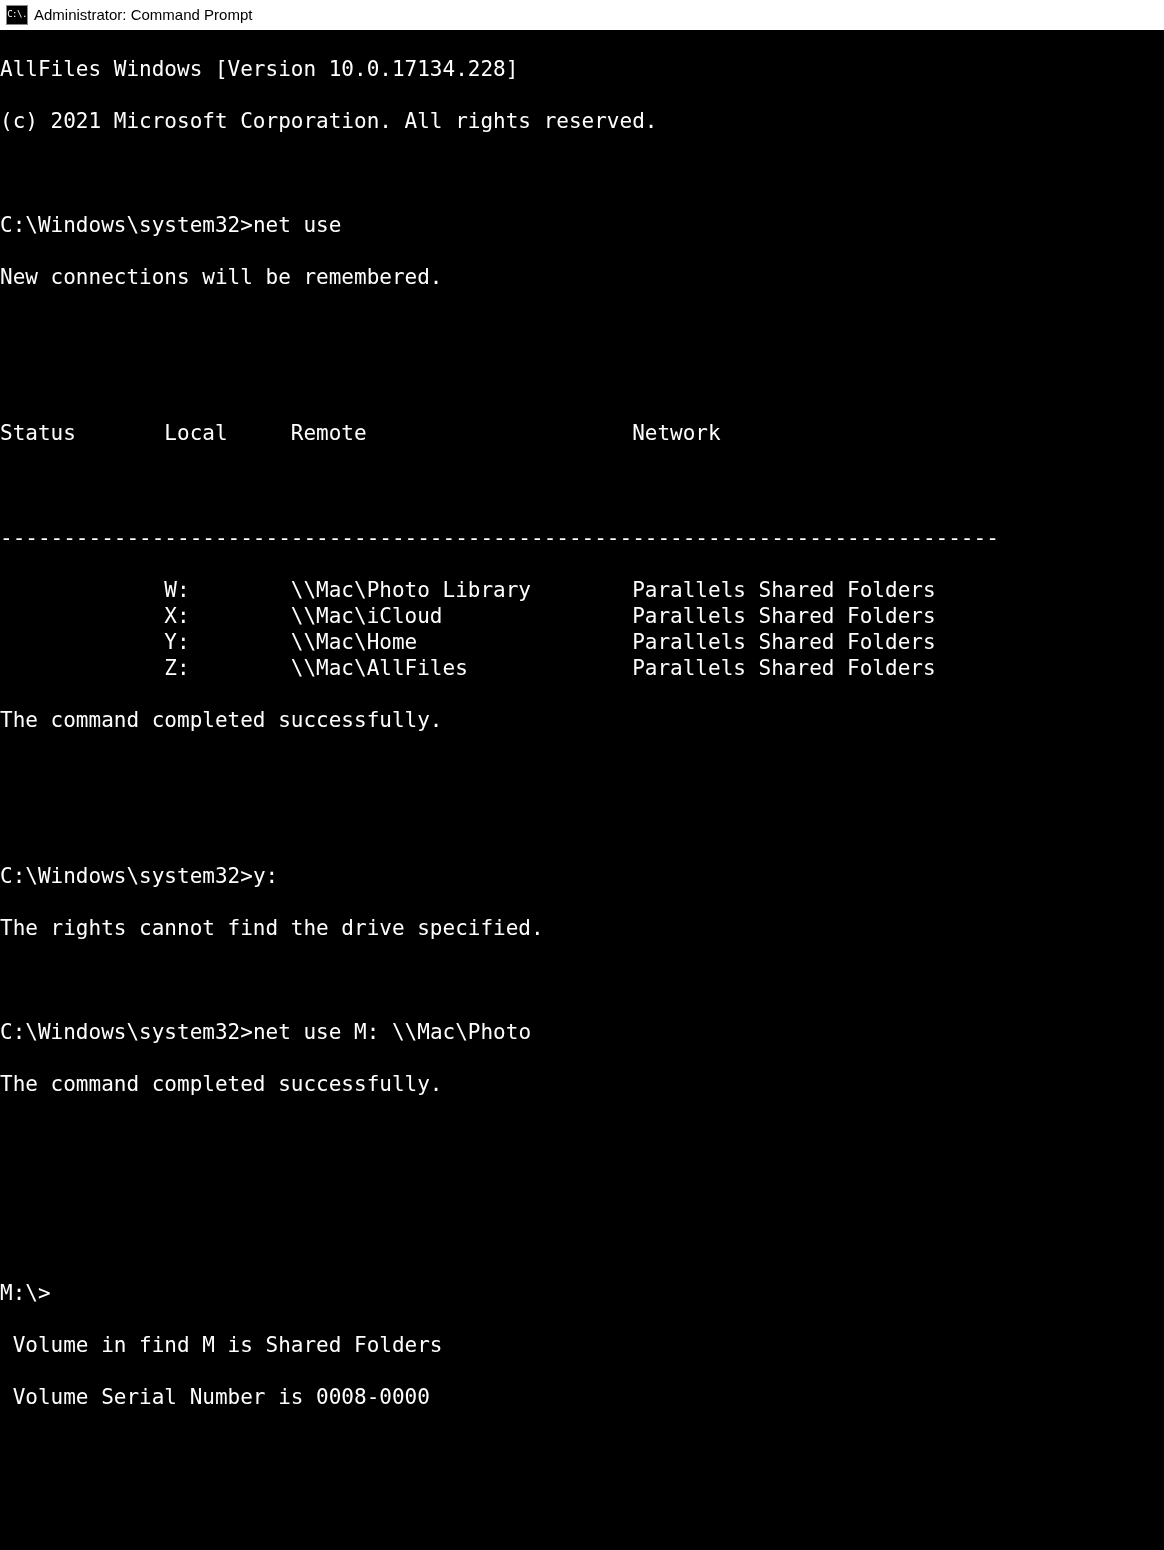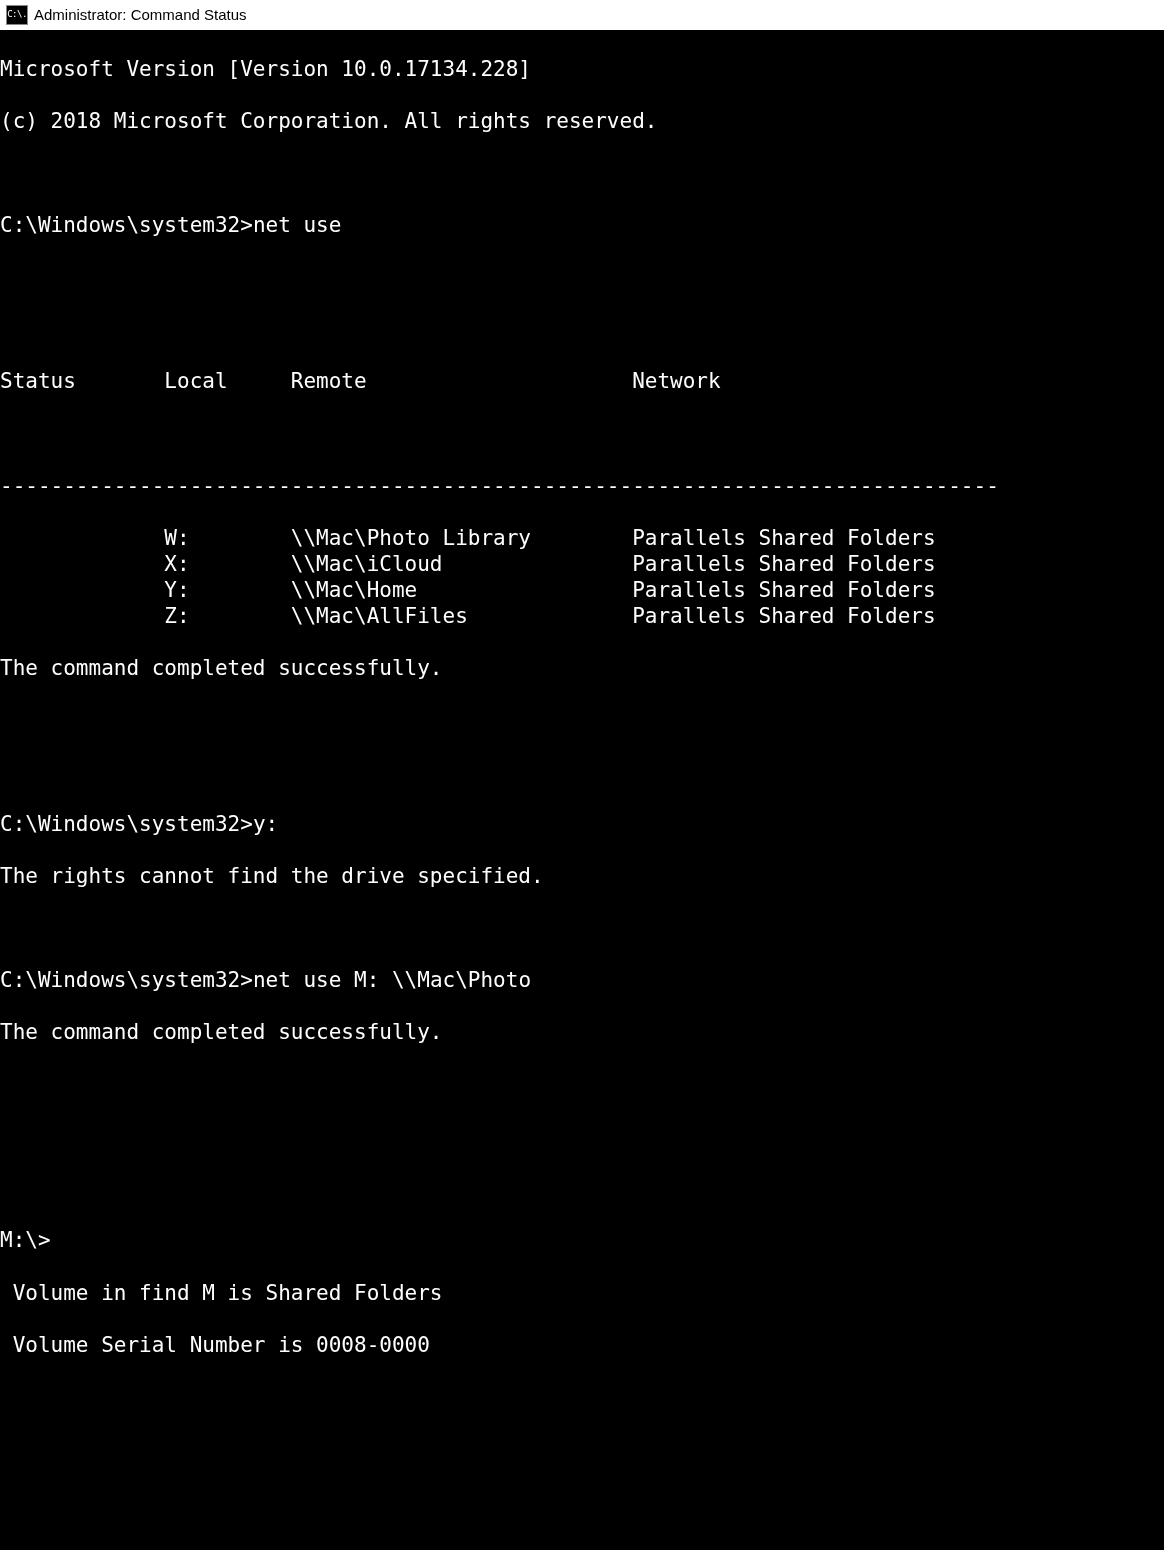--- a/index.html
+++ b/index.html
@@ -42,28 +42,29 @@
     }
     .line {
       white-space: pre;
     }
   </style>
 </head>
 <body>
 
 <div class="title-bar">
   <span class="cmd-icon">C:\.</span>
-  <span>Administrator: Command Status</span>
+  <span>Administrator: Command Prompt</span>
 </div>
 
 <div class="terminal">
-<div class="line">Microsoft Version [Version 10.0.17134.228]</div>
-<div class="line">(c) 2018 Microsoft Corporation. All rights reserved.</div>
+<div class="line">AllFiles Windows [Version 10.0.17134.228]</div>
+<div class="line">(c) 2021 Microsoft Corporation. All rights reserved.</div>
 <div class="line"> </div>
 <div class="line"><span>C:\Windows\system32&gt;</span><span>net use</span></div>
+<div class="line">New connections will be remembered.</div>
 <div class="line"> </div>
 <div class="line"> </div>
 <div class="line" id="net-header">Status       Local     Remote                     Network</div>
 <div class="line"> </div>
 <div class="line">-------------------------------------------------------------------------------</div>
 <div id="net-rows"><div class="line">             W:        \\Mac\Photo Library        Parallels Shared Folders</div><div class="line">             X:        \\Mac\iCloud               Parallels Shared Folders</div><div class="line">             Y:        \\Mac\Home                 Parallels Shared Folders</div><div class="line">             Z:        \\Mac\AllFiles             Parallels Shared Folders</div></div>
 <div class="line">The command completed successfully.</div>
 <div class="line"> </div>
 <div class="line"> </div>
 <div class="line"><span>C:\Windows\system32&gt;</span><span>y:</span></div>

